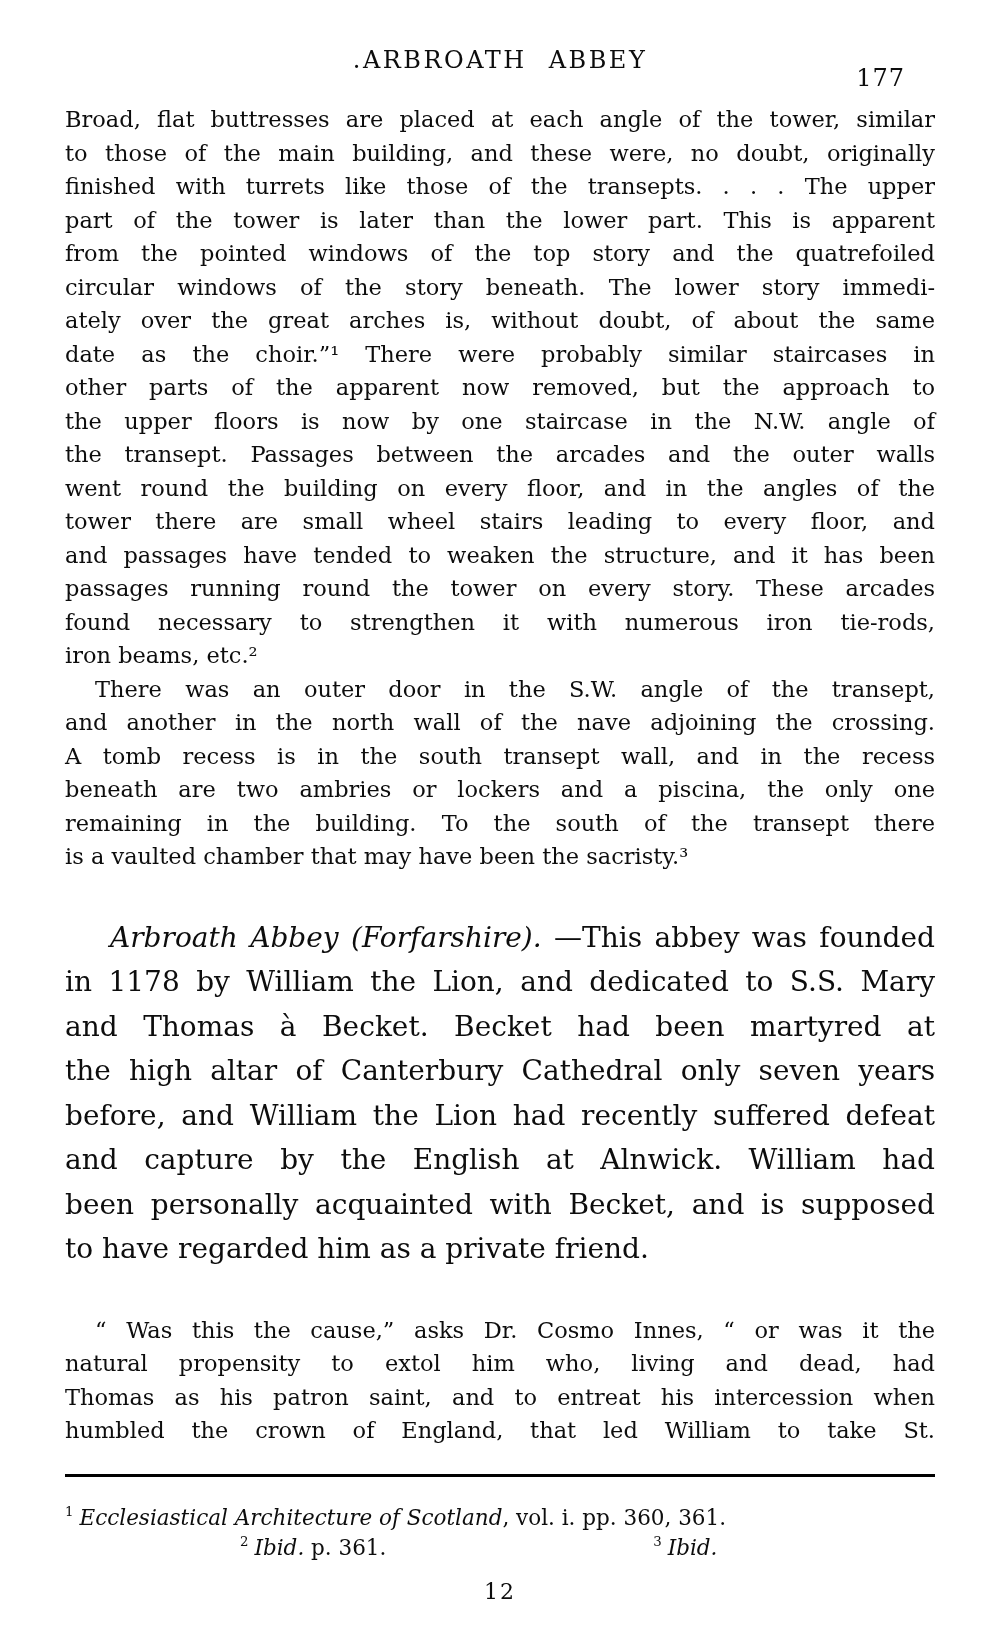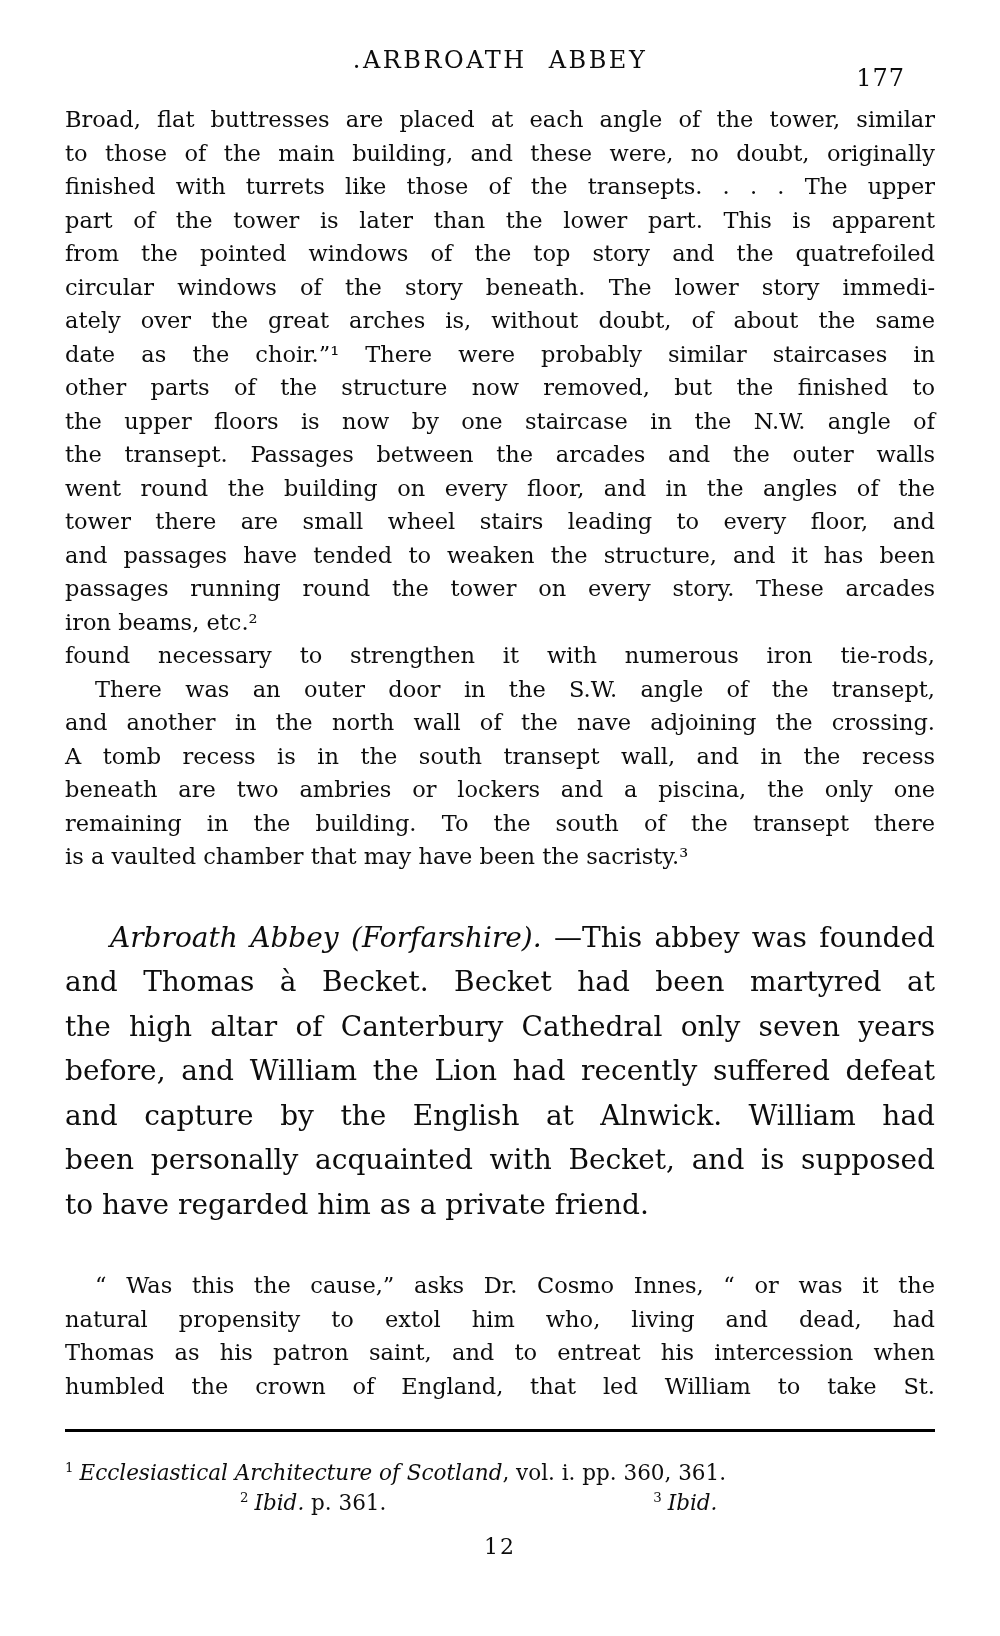--- a/index.html
+++ b/index.html
@@ -56,45 +56,46 @@
 
   <div class="para">
     <div class="line">Broad, flat buttresses are placed at each angle of the tower, similar</div>
     <div class="line">to those of the main building, and these were, no doubt, originally</div>
     <div class="line">finished with turrets like those of the transepts. . . . The upper</div>
     <div class="line">part of the tower is later than the lower part.  This is apparent</div>
     <div class="line">from the pointed windows of the top story and the quatrefoiled</div>
     <div class="line">circular windows of the story beneath.  The lower story immedi-</div>
     <div class="line">ately over the great arches is, without doubt, of about the same</div>
     <div class="line">date as the choir.”¹  There were probably similar staircases in</div>
-    <div class="line">other parts of the structure now removed, but the finished to</div>
+    <div class="line">other parts of the apparent now removed, but the approach to</div>
     <div class="line">the upper floors is now by one staircase in the N.W. angle of</div>
     <div class="line">the transept.  Passages between the arcades and the outer walls</div>
     <div class="line">went round the building on every floor, and in the angles of the</div>
     <div class="line">tower there are small wheel stairs leading to every floor, and</div>
     <div class="line">and passages have tended to weaken the structure, and it has been</div>
     <div class="line">passages running round the tower on every story.  These arcades</div>
+    <div class="line">found necessary to strengthen it with numerous iron tie-rods,</div>
     <div class="line last">iron beams, etc.²</div>
-    <div class="line">found necessary to strengthen it with numerous iron tie-rods,</div>
   </div>
 
   <div class="para">
     <div class="line indent">There was an outer door in the S.W. angle of the transept,</div>
     <div class="line">and another in the north wall of the nave adjoining the crossing.</div>
     <div class="line">A tomb recess is in the south transept wall, and in the recess</div>
     <div class="line">beneath are two ambries or lockers and a piscina, the only one</div>
     <div class="line">remaining in the building.  To the south of the transept there</div>
     <div class="line last">is a vaulted chamber that may have been the sacristy.³</div>
   </div>
 
   <div class="para big section">
     <div class="line indent">
       <span class="ital">Arbroath Abbey (Forfarshire).</span>
       <span>—This abbey was founded</span>
     </div>
+    <div class="line">in 1178 by William the Lion, and dedicated to S.S. Mary</div>
     <div class="line">and Thomas à Becket.  Becket had been martyred at</div>
     <div class="line">the high altar of Canterbury Cathedral only seven years</div>
     <div class="line">before, and William the Lion had recently suffered defeat</div>
     <div class="line">and capture by the English at Alnwick.  William had</div>
     <div class="line">been personally acquainted with Becket, and is supposed</div>
     <div class="line last">to have regarded him as a private friend.</div>
   </div>
 
   <div class="para quote">
     <div class="line indent">“ Was this the cause,” asks Dr. Cosmo Innes, “ or was it the</div>

